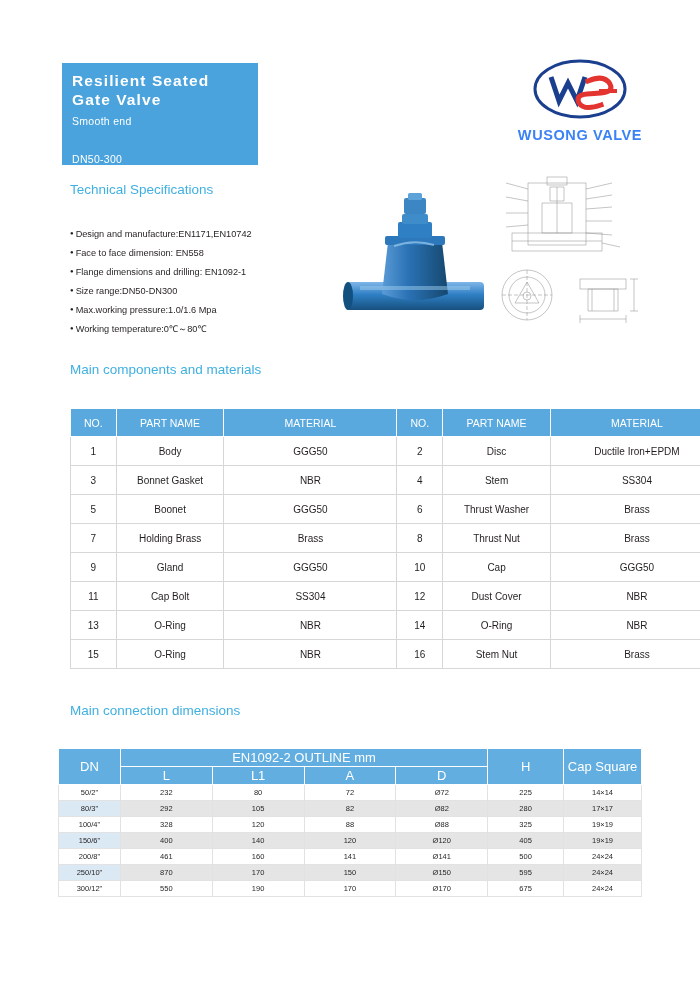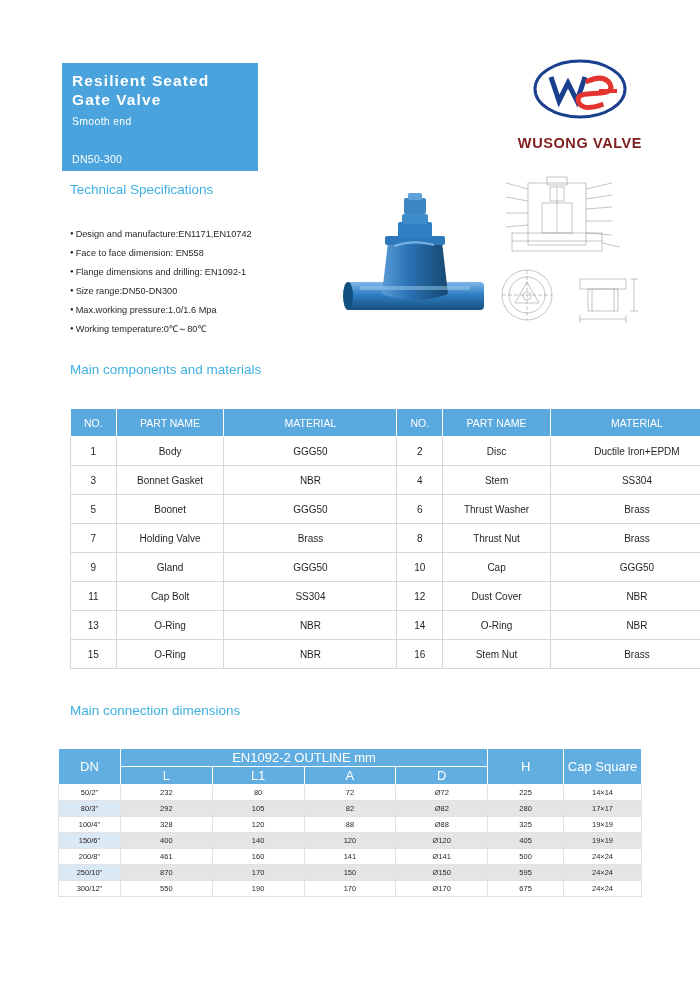--- a/index.html
+++ b/index.html
@@ -28,21 +28,21 @@
     left: 0; top: 0;
     width: 700px;
     height: 165px;
   }
   .title-block {
     position: absolute;
     left: 62px;
     top: 63px;
     width: 196px;
     background: #4aa3dc;
-    padding: 8px 10px 6px 10px;
+    padding: 8px 10px 0 10px;
     box-sizing: border-box;
   }
   .title-main {
     color: #ffffff;
     font-size: 15.5px;
     font-weight: bold;
     letter-spacing: 1.1px;
     line-height: 19px;
   }
   .title-sub {
@@ -63,24 +63,24 @@
     width: 150px;
     text-align: center;
   }
   .logo-mark {
     width: 110px;
     height: 68px;
     margin: 0 auto;
     position: relative;
   }
   .logo-name {
-    margin-top: 12px;
+    margin-top: 4px;
     font-size: 14.5px;
     font-weight: bold;
-    color: #7f1d1d;
+    color: #3b82f6;
     letter-spacing: 0.6px;
   }
 
   
   .sec-heading {
     position: absolute;
     font-size: 13.5px;
     color: #3fb0e0;
     font-weight: normal;
   }
@@ -351,21 +351,21 @@
       <tr>
         <td>5</td>
         <td>Boonet</td>
         <td>GGG50</td>
         <td>6</td>
         <td>Thrust Washer</td>
         <td>Brass</td>
       </tr>
       <tr>
         <td>7</td>
-        <td>Holding Valve</td>
+        <td>Holding Brass</td>
         <td>Brass</td>
         <td>8</td>
         <td>Thrust Nut</td>
         <td>Brass</td>
       </tr>
       <tr>
         <td>9</td>
         <td>Gland</td>
         <td>GGG50</td>
         <td>10</td>

